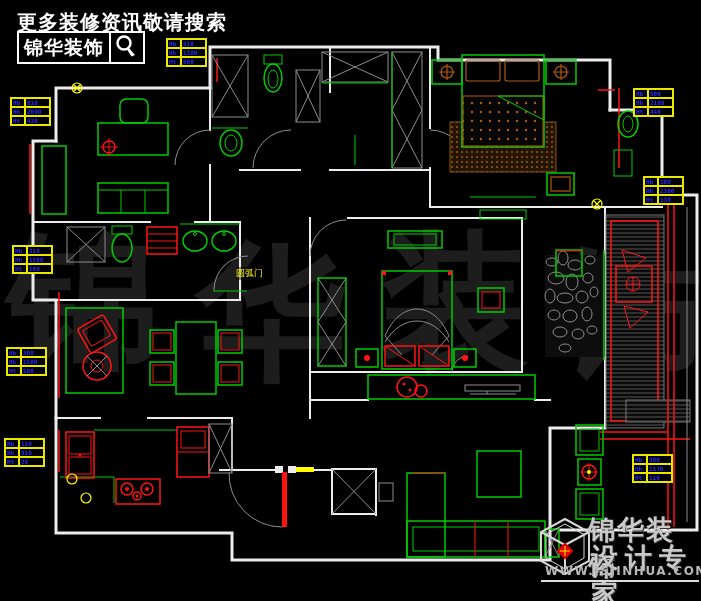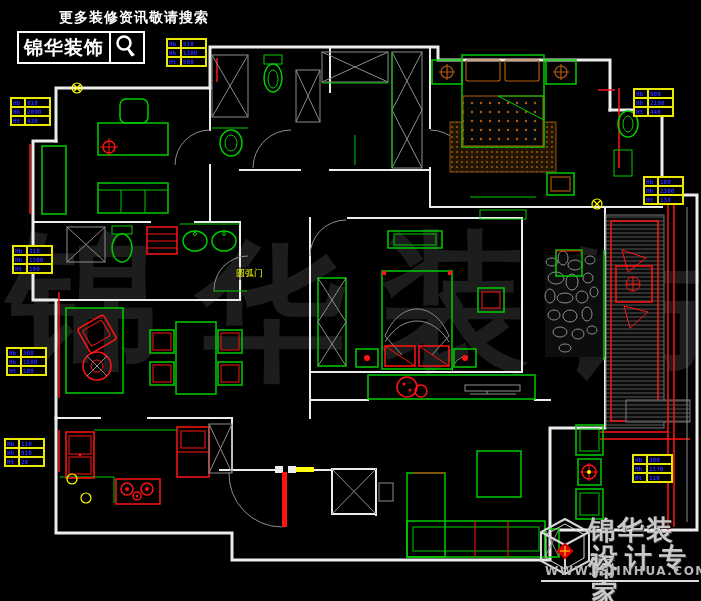--- a/index.html
+++ b/index.html
@@ -15,21 +15,21 @@
   .grn{stroke:var(--furniture);stroke-width:1.5;fill:none;}
   .grn1{stroke:var(--furniture);stroke-width:1;fill:none;}
   .red{stroke:var(--accent);stroke-width:1.5;fill:none;}
   .red1{stroke:var(--accent);stroke-width:1;fill:none;}
   .redf{fill:var(--accent);stroke:none;}
   .org{stroke:var(--wood);stroke-width:1.2;fill:none;}
   .gry{stroke:var(--grey);stroke-width:1;fill:none;}
   .yel{stroke:var(--yellow);stroke-width:1.2;fill:none;}
   
   .ovl{position:absolute;z-index:3;}
-  .slogan{left:17px;top:9px;font-size:14px;font-weight:bold;color:#fff;letter-spacing:1px;margin-left:42px;}
+  .slogan{left:17px;top:9px;font-size:20px;font-weight:bold;color:#fff;letter-spacing:1px;}
   .logo-box{left:17px;top:31px;width:124px;height:29px;border:2px solid #fff;
             display:flex;align-items:center;background:#000;}
   .logo-text{font-size:19px;font-weight:bold;color:#fff;padding:0 5px;letter-spacing:1px;white-space:nowrap;}
   .logo-div{width:0;height:29px;border-left:2px solid #fff;}
   .logo-mag{padding:1px 4px 0 4px;}
   .dim-table{display:grid;grid-template-columns:14px 25px;grid-auto-rows:9px;
              background:#000;border:1px solid var(--dim_border);z-index:4;position:absolute;}
   .dt-cell{border:1px solid var(--dim_border);color:var(--dim_text);
            font-family:"DejaVu Sans Mono",monospace;font-weight:bold;font-size:6px;line-height:7px;
            padding:0 1px;white-space:nowrap;overflow:hidden;}

